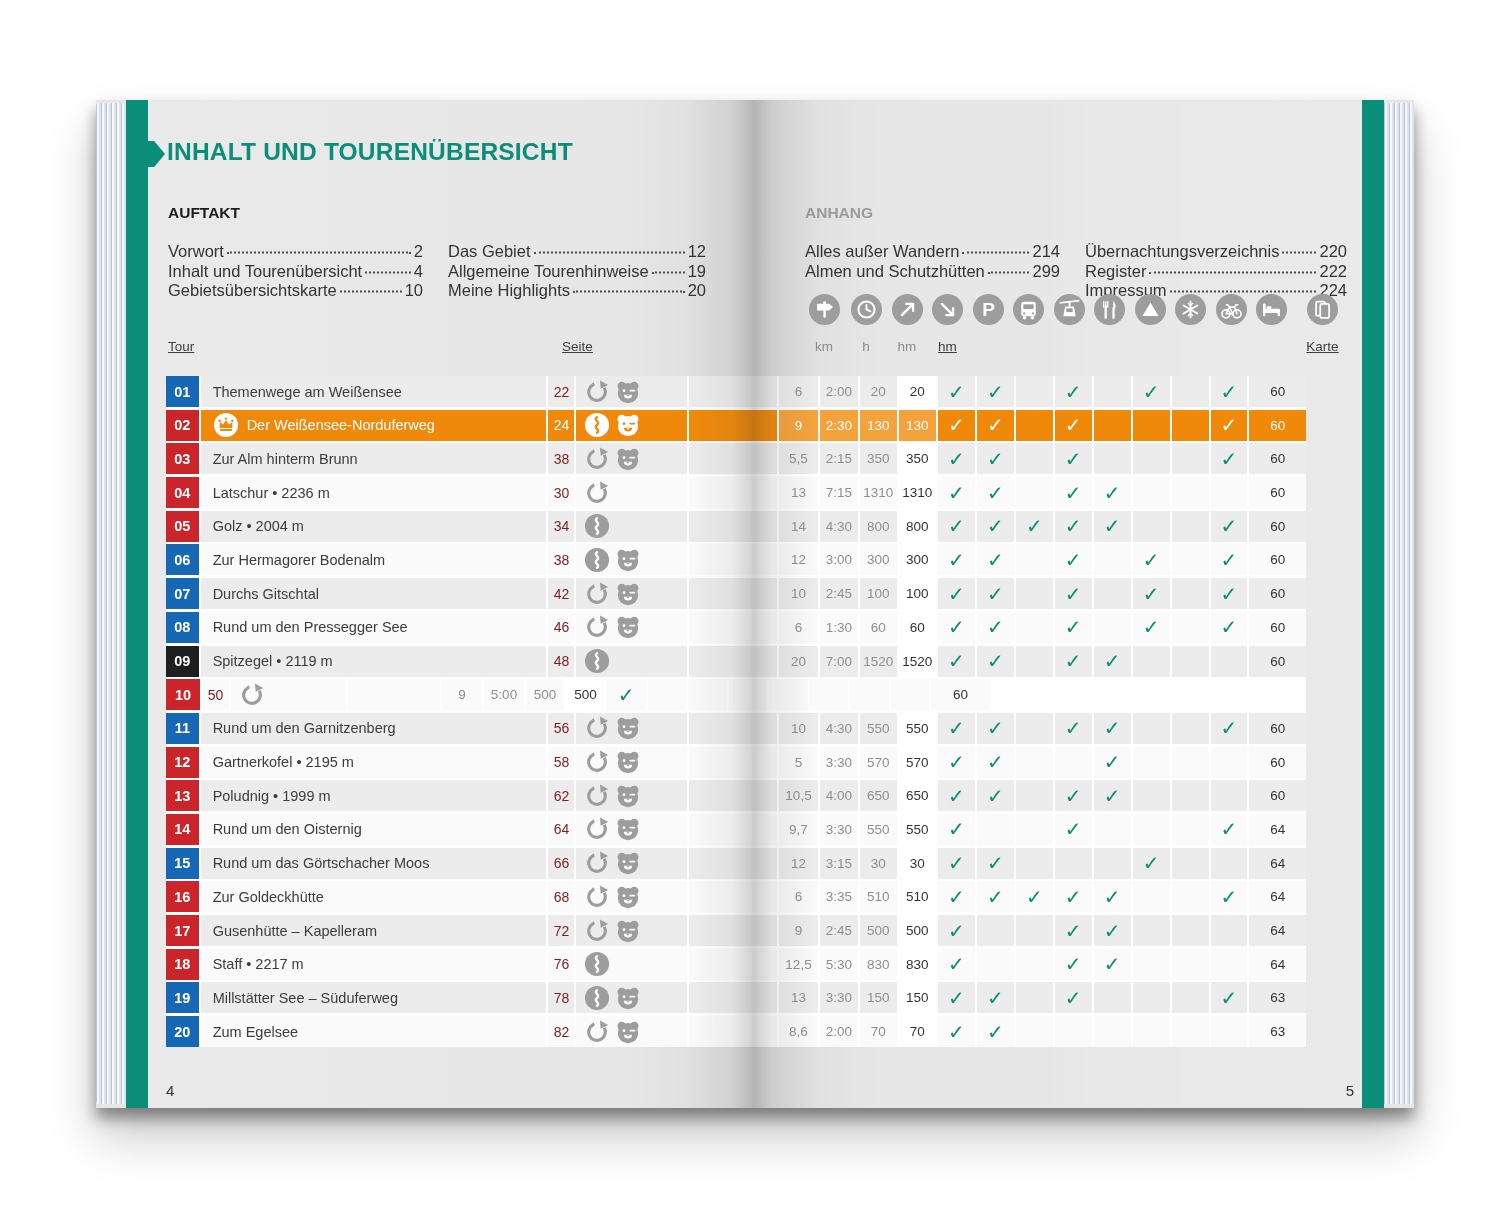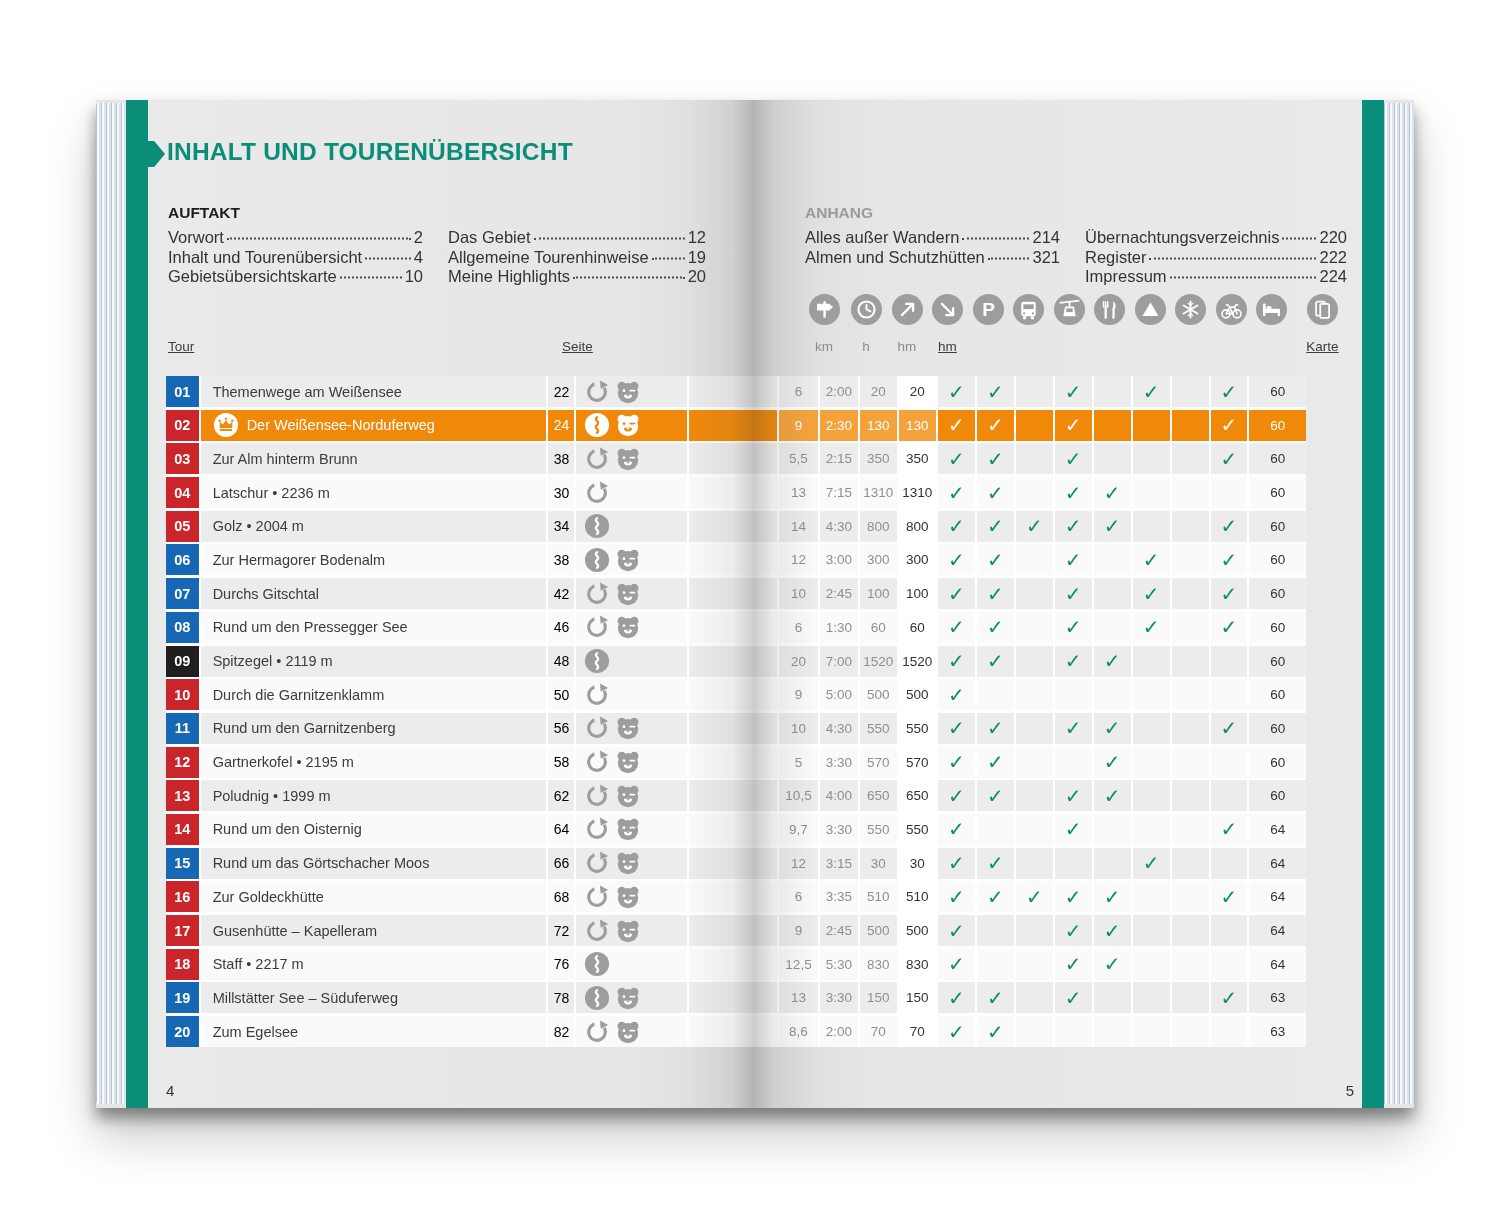--- a/index.html
+++ b/index.html
@@ -29,21 +29,21 @@
   .gutter-shade{
     position:absolute;left:688px;top:100px;width:128px;height:1008px;z-index:40;pointer-events:none;
     background:linear-gradient(to right,rgba(80,80,80,0) 0%,rgba(80,80,80,0.08) 34%,rgba(55,55,55,0.20) 49%,rgba(55,55,55,0.24) 51%,rgba(80,80,80,0.10) 66%,rgba(80,80,80,0) 100%);
   }
   
   .page-title{
     position:absolute;left:167px;top:138px;margin:0;z-index:10;
     font-size:24.5px;font-weight:bold;color:#0a8e7a;letter-spacing:0.2px;white-space:nowrap;
   }
   .toc{position:absolute;z-index:10;font-size:16.5px;color:#333;}
-  .toc-heading{font-weight:bold;font-size:15.5px;margin-bottom:6px;color:#1d1d1d;}
+  .toc-heading{font-weight:bold;font-size:15.5px;margin-bottom:20px;color:#1d1d1d;}
   .toc-heading.muted{color:#9a9a9a;}
   .toc-cols{display:flex;}
   .toc-line{display:flex;align-items:baseline;height:19.5px;white-space:nowrap;}
   .toc-line .dots{flex:1;border-bottom:2px dotted #4c4c4c;margin:0 3px;transform:translateY(-3.5px);min-width:8px;}
   .toc-line .pg{text-align:right;}
   
   .thead{position:absolute;left:166px;top:294px;width:1188px;height:60px;z-index:10;
     display:flex;gap:2px;align-items:flex-end;}
   .thead .hcell{position:relative;height:60px;display:flex;flex-direction:column;align-items:center;justify-content:flex-start;}
   .hlabel{position:absolute;bottom:0;font-size:13.5px;color:#8c8c8c;white-space:nowrap;}
@@ -52,21 +52,21 @@
   .circle-icon{width:31px;height:31px;display:block;}
   
   .rows{position:absolute;left:166px;top:376px;width:1140px;z-index:10;
     display:flex;flex-direction:column;gap:2.7px;background:#fff;}
   .row{display:flex;gap:2px;height:31px;}
   .row > div{box-sizing:border-box;}
   .c-num{width:34px;display:flex;align-items:center;justify-content:center;
     color:#fff;font-weight:bold;font-size:14.5px;}
   .c-name{width:360px;display:flex;align-items:center;padding-left:12px;
     font-size:14.5px;color:#3c3c3c;}
-  .c-seite{width:27px;display:flex;align-items:center;justify-content:center;font-size:14px;color:#000000;}
+  .c-seite{width:27px;display:flex;align-items:center;justify-content:center;font-size:14px;color:#7f1d1d;}
   .c-icons{width:115px;display:flex;align-items:center;gap:5px;padding-left:8px;}
   .c-gutter{width:92px;}
   .c-km,.c-h{width:40px;}
   .c-hm{width:38px;}
   .c-hm2{width:39px;}
   .c-km,.c-h,.c-hm,.c-hm2{display:flex;align-items:center;justify-content:center;font-size:13.5px;color:#8f8f8f;}
   .c-hm2{color:#333;}
   .c-chk{width:38.5px;display:flex;align-items:center;justify-content:center;}
   .c-karte{width:59px;display:flex;align-items:center;justify-content:center;font-size:13.5px;color:#333;}
   .row.gray > div{background:#ececec;}
@@ -148,21 +148,21 @@
     <div class="toc-cols" id="anhang-cols">
         <div style="width: 255px;">
           <div class="toc-line">
             <span>Alles außer Wandern</span>
             <span class="dots"></span>
             <span class="pg">214</span>
           </div>
           <div class="toc-line">
             <span>Almen und Schutzhütten</span>
             <span class="dots"></span>
-            <span class="pg">321</span>
+            <span class="pg">299</span>
           </div>
         </div>
         <div style="width: 262px; margin-left: 25px;">
           <div class="toc-line">
             <span>Übernachtungsverzeichnis</span>
             <span class="dots"></span>
             <span class="pg">220</span>
           </div>
           <div class="toc-line">
             <span>Register</span>
@@ -766,23 +766,20 @@
         <div class="c-chk">
           <span class="check">✓</span>
         </div>
         <div class="c-chk"></div>
         <div class="c-chk"></div>
         <div class="c-chk"></div>
         <div class="c-karte">60</div>
       </div>
       <div class="row white">
         <div class="c-num num-red">10</div>
-        <div class="c-name">
-          <span>Durch die Garnitzenklamm</span>
-        </div>
         <div class="c-seite">50</div>
         <div class="c-icons">
           <span>
             <svg class="route-icon" viewBox="0 0 28 28">
               <g transform="rotate(-30 14 14)">
                 <circle cx="14" cy="14" r="9" fill="none" stroke="#9d9d9d" stroke-width="3.4" stroke-dasharray="44 13"></circle>
               </g>
               <path d="M17.2 1.6 L26 6.4 L18 10.6 z" fill="#9d9d9d"></path>
             </svg>
           </span>

